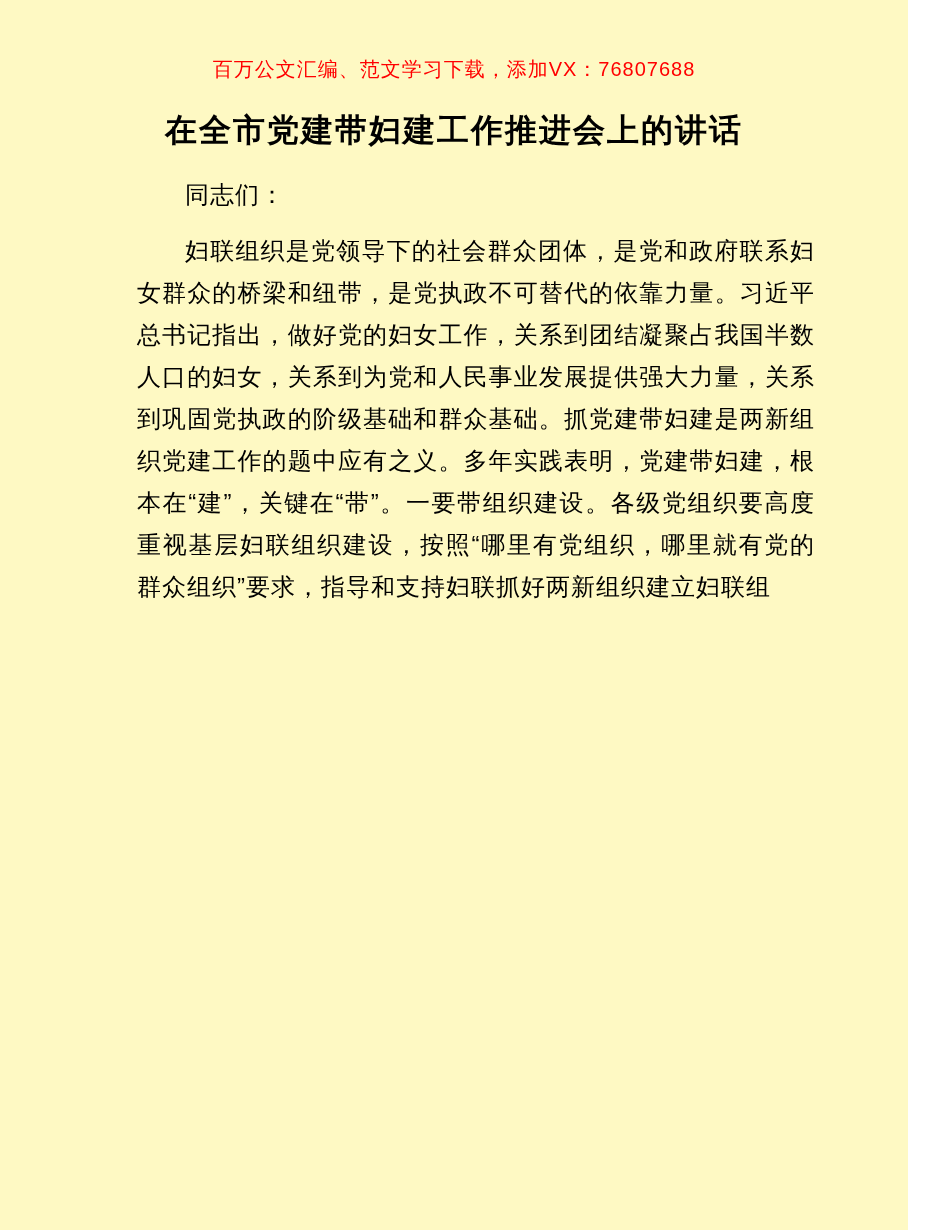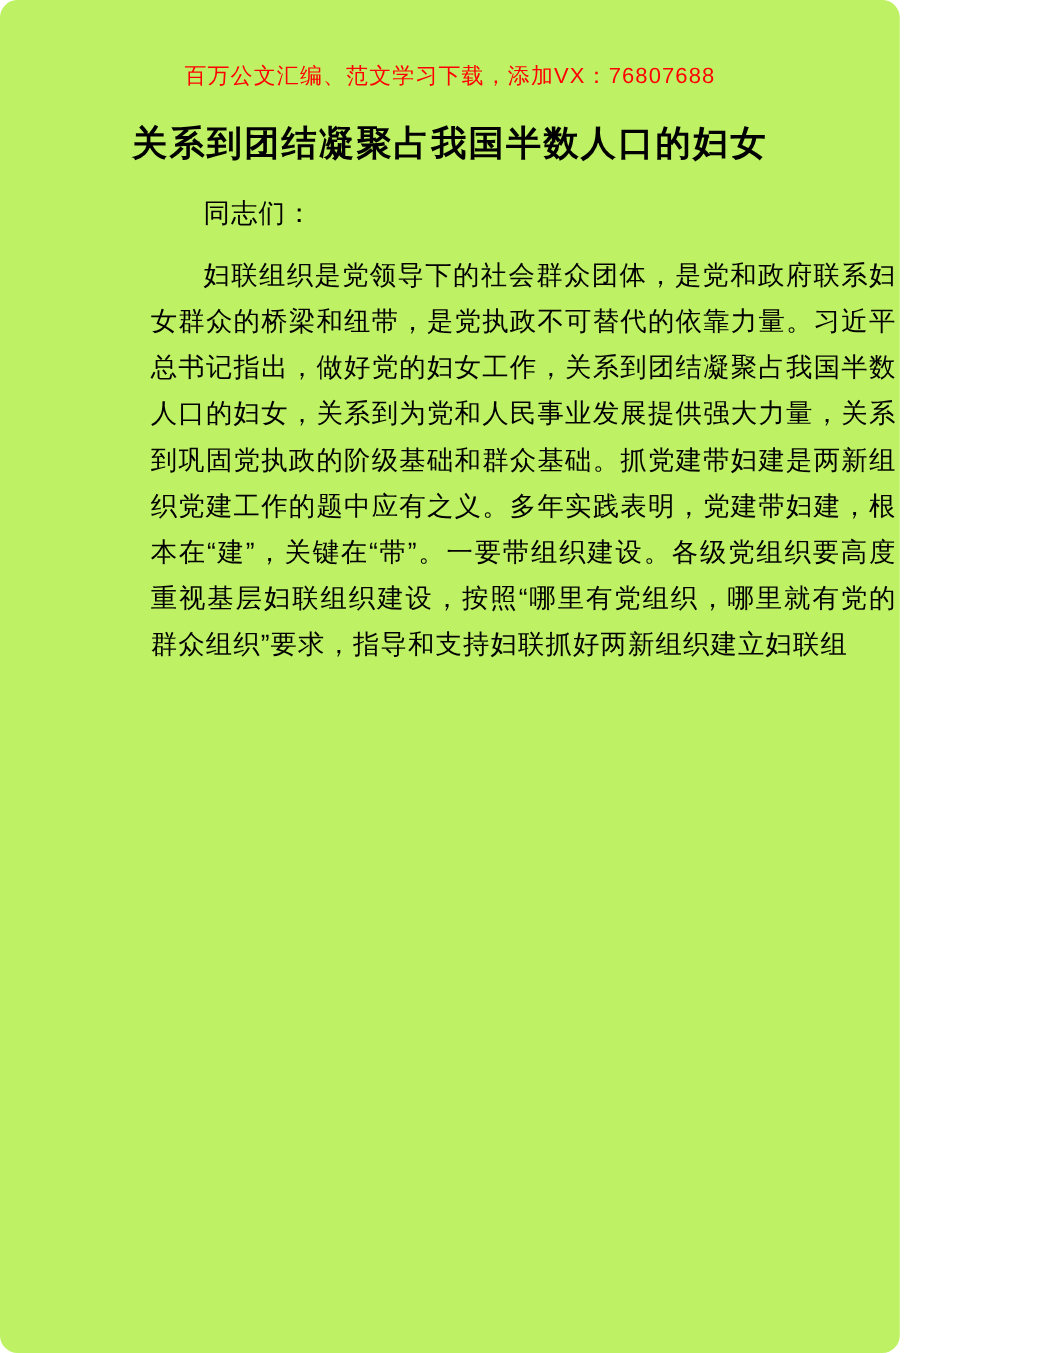--- a/index.html
+++ b/index.html
@@ -2,27 +2,26 @@
 <html><head>
 <meta charset="utf-8">
 <style>
   html, body {
     margin: 0;
     padding: 0;
     background: #ffffff;
   }
   .page {
     position: relative;
-    width: 818px;
+    width: 908px;
     height: 1230px;
-    background: #bef264;
+    background: #fef9c3;
     overflow: hidden;
     font-family: "Liberation Sans", sans-serif;
     color: #000000;
-    border-radius: 16px;
   }
   .header-note {
     padding-top: 55px;
     text-align: center;
     font-size: 20px;
     line-height: 28px;
     color: #ff0000;
     letter-spacing: 1px;
   }
   .doc-title {
@@ -48,19 +47,19 @@
     margin: 12px 0 14px 0;
     text-indent: 2em;
   }
 </style>
 </head>
 <body>
 
 <div class="page">
   <div class="header-note">百万公文汇编、范文学习下载，添加VX：76807688</div>
 
-  <h1 class="doc-title">关系到团结凝聚占我国半数人口的妇女</h1>
+  <h1 class="doc-title">在全市党建带妇建工作推进会上的讲话</h1>
 
   <div class="doc-body">
     <p>同志们：</p>
     <p>妇联组织是党领导下的社会群众团体，是党和政府联系妇女群众的桥梁和纽带，是党执政不可替代的依靠力量。习近平总书记指出，做好党的妇女工作，关系到团结凝聚占我国半数人口的妇女，关系到为党和人民事业发展提供强大力量，关系到巩固党执政的阶级基础和群众基础。抓党建带妇建是两新组织党建工作的题中应有之义。多年实践表明，党建带妇建，根本在“建”，关键在“带”。一要带组织建设。各级党组织要高度重视基层妇联组织建设，按照“哪里有党组织，哪里就有党的群众组织”要求，指导和支持妇联抓好两新组织建立妇联组</p>
   </div>
 </div>
 
 </body></html>

